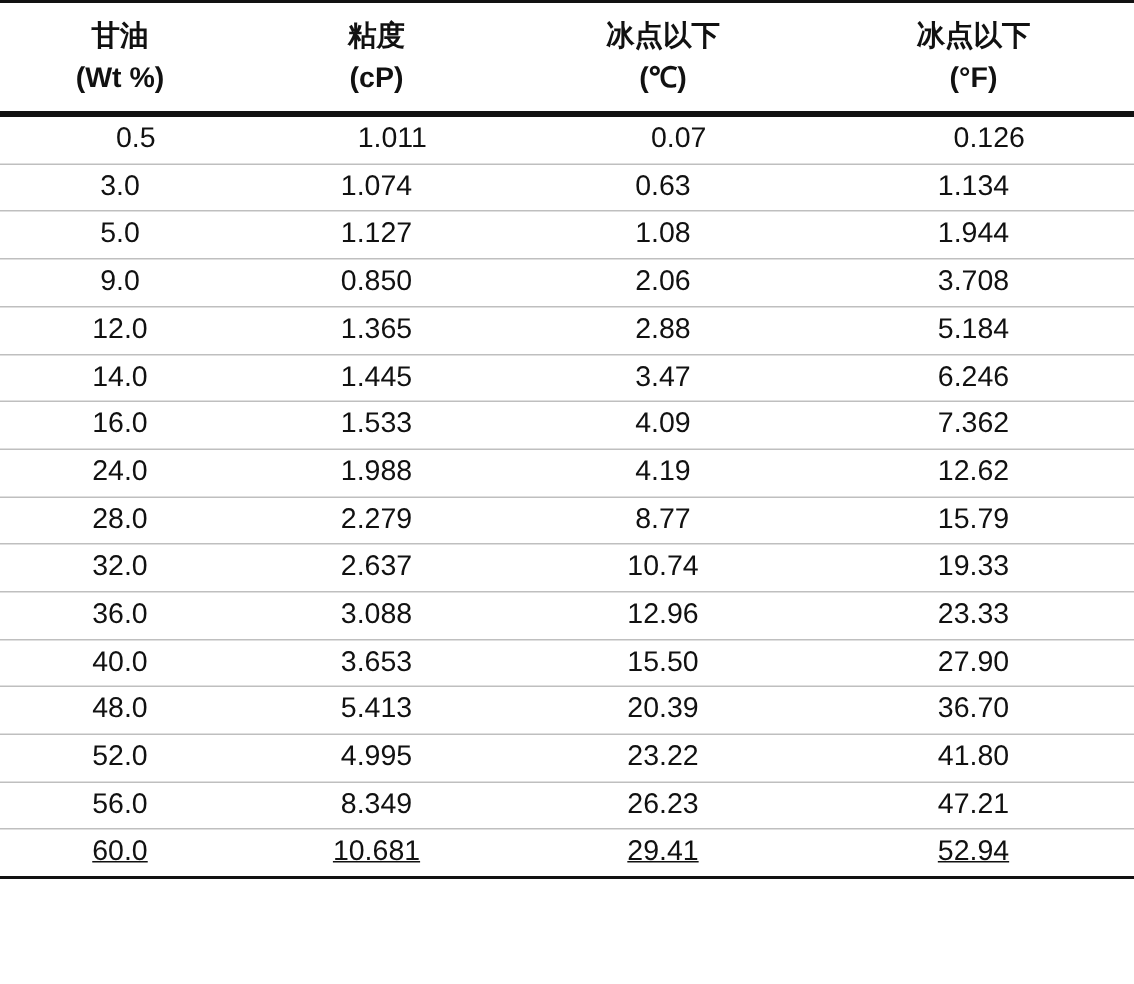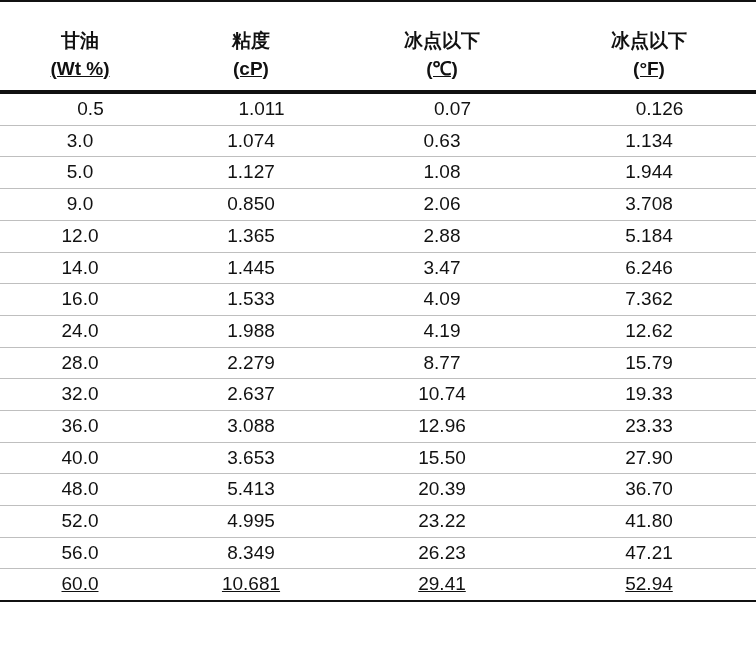--- a/index.html
+++ b/index.html
@@ -33,28 +33,28 @@
   thead th {
     font-weight: bold;
     font-size: 19px;
     text-align: center;
     padding: 4px 2px 2px 2px;
     line-height: 1.45;
     border: 0;
     background: #ffffff;
   }
   thead tr.header-row th {
-    padding-top: 25px;
+    padding-top: 9px;
     padding-bottom: 8px;
   }
   thead tr.header-row {
     border-bottom: 4px solid #111111;
   }
   .hdr-line1 { display: block; }
-  .hdr-line2 { display: block; text-decoration: underline; }
+  .hdr-line2 { display: block; }
 
   tbody td {
     font-size: 19px;
     text-align: center;
     padding: 3px 2px;
     border-top: 1px solid #bfbfbf;
     border-bottom: 0;
     line-height: 1.3;
     font-variant-numeric: tabular-nums;
   }

